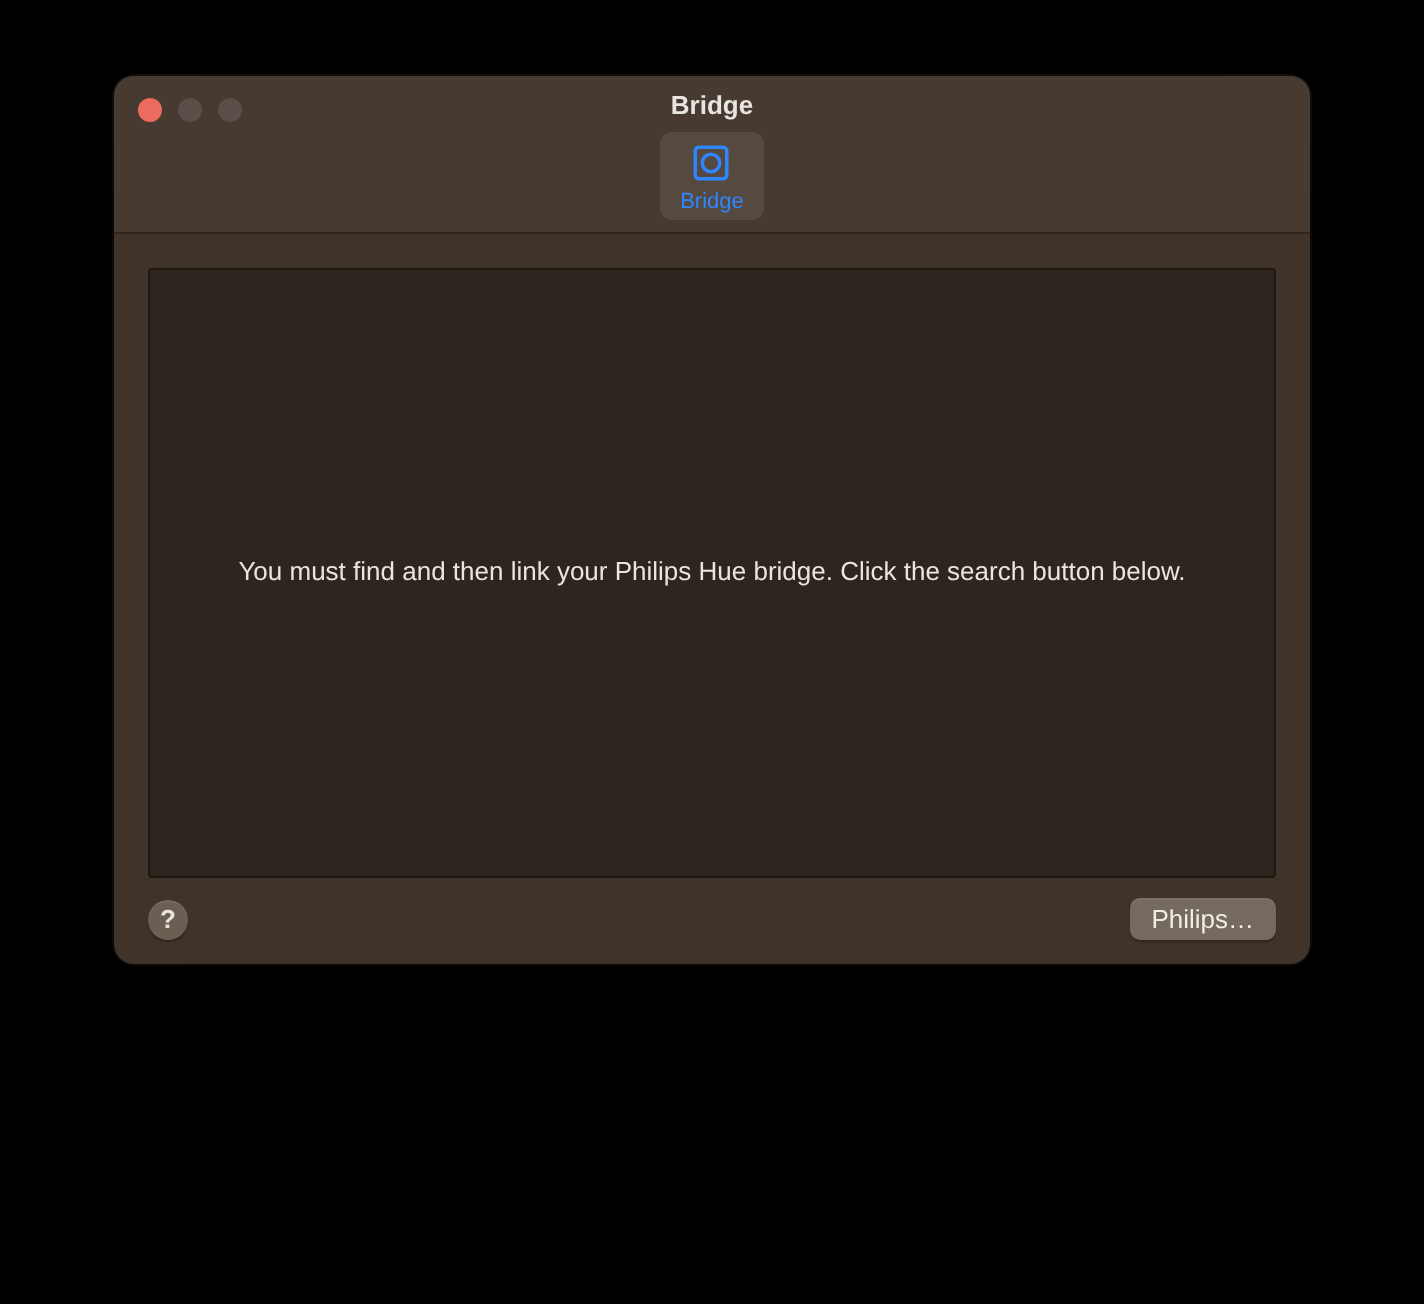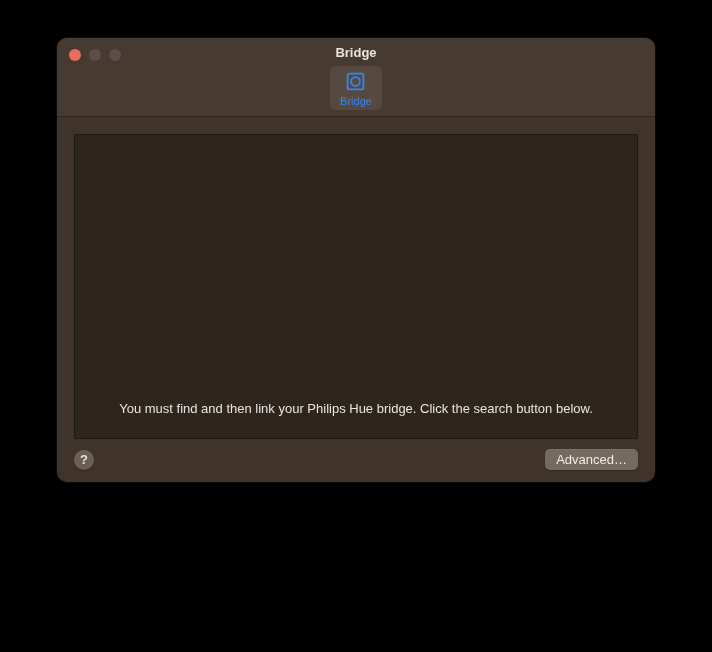--- a/index.html
+++ b/index.html
@@ -95,21 +95,21 @@
       display: flex;
       flex-direction: column;
       padding: 17px 17px 12px 17px;
     }
     .main-panel {
       flex: 1;
       background: #2e251e;
       border: 1px solid rgba(0,0,0,0.35);
       border-radius: 2px;
       display: flex;
-      align-items: flex-end;
+      align-items: center;
       justify-content: center;
       padding: 20px;
     }
     .message {
       color: #eae5df;
       font-size: 13px;
       text-align: center;
       line-height: 1.4;
     }
     .footer {
@@ -172,17 +172,17 @@
   </div>
 
   <div class="content">
     <div class="main-panel">
       <div class="message">You must find and then link your Philips Hue bridge. Click the search button below.</div>
     </div>
 
     <div class="footer">
       <button class="help-button">?</button>
       <div class="spacer"></div>
-      <button class="action-button">Advanced…</button>
+      <button class="action-button">Philips…</button>
     </div>
   </div>
 
 </div>
 
 </body></html>

